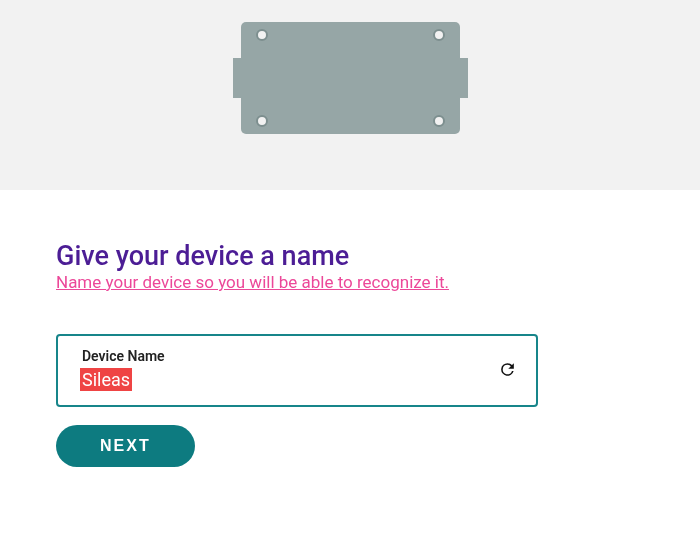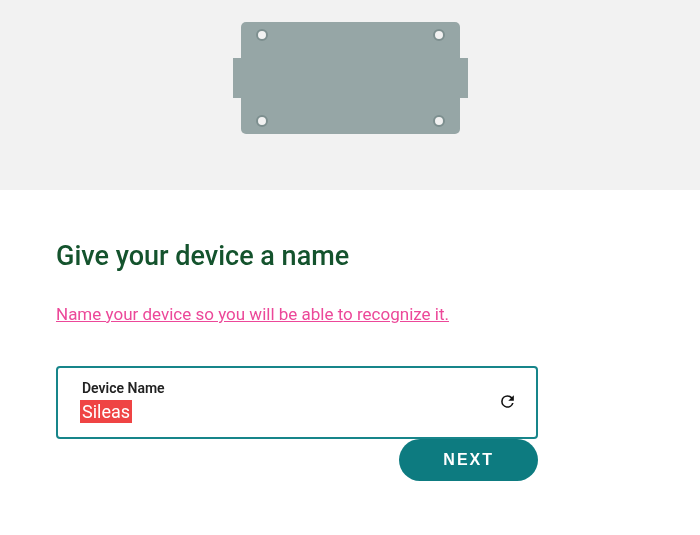--- a/index.html
+++ b/index.html
@@ -57,36 +57,36 @@
     .s-tr { right: 15px; top: 7px; }
     .s-bl { left: 15px; bottom: 7px; }
     .s-br { right: 15px; bottom: 7px; }
 
     .content {
       padding: 50px 56px 0 56px;
     }
     .heading {
       font-size: 27px;
       font-weight: 500;
-      color: #14532d;
-      margin-bottom: 32px;
+      color: #4c1d95;
     }
     .subheading {
       font-size: 17px;
       color: #ec4899;
       margin-bottom: 42px;
       text-decoration: underline;
     }
     .input-wrapper {
       border: 2px solid #17858a;
       border-radius: 4px;
       padding: 12px 6px 14px 20px;
       position: relative;
       display: flex;
       align-items: center;
+      margin-bottom: 18px;
       width: 482px;
     }
     .input-inner {
       flex: 1;
     }
     .input-label {
       font-size: 14px;
       font-weight: 600;
       color: #222;
       display: block;
@@ -111,21 +111,20 @@
       cursor: pointer;
       margin-right: 10px;
     }
     .refresh-btn svg {
       width: 19px;
       height: 19px;
     }
     .actions {
       width: 482px;
       display: flex;
-      justify-content: flex-end;
     }
     .next-btn {
       background: #0d7b80;
       color: #fff;
       border: none;
       border-radius: 999px;
       font-size: 16px;
       font-weight: 600;
       letter-spacing: 2px;
       padding: 12px 44px;

